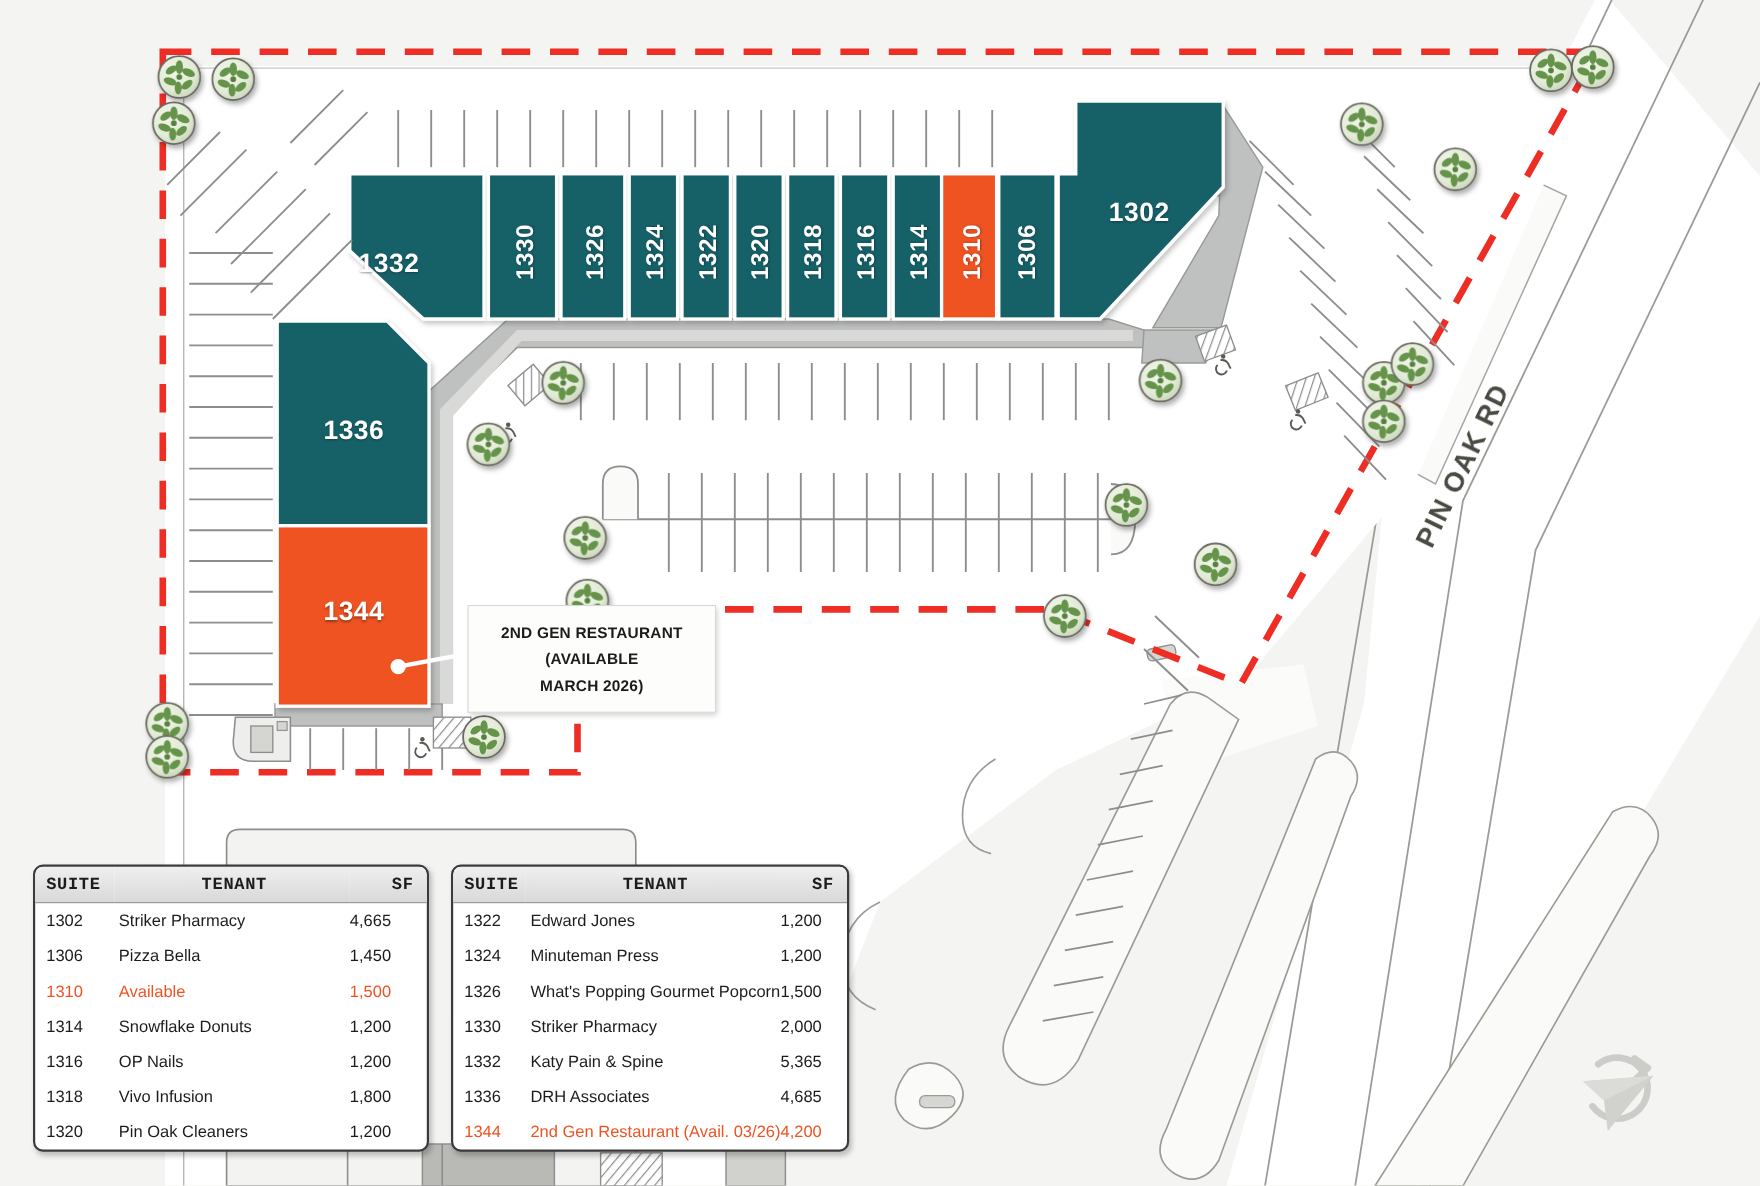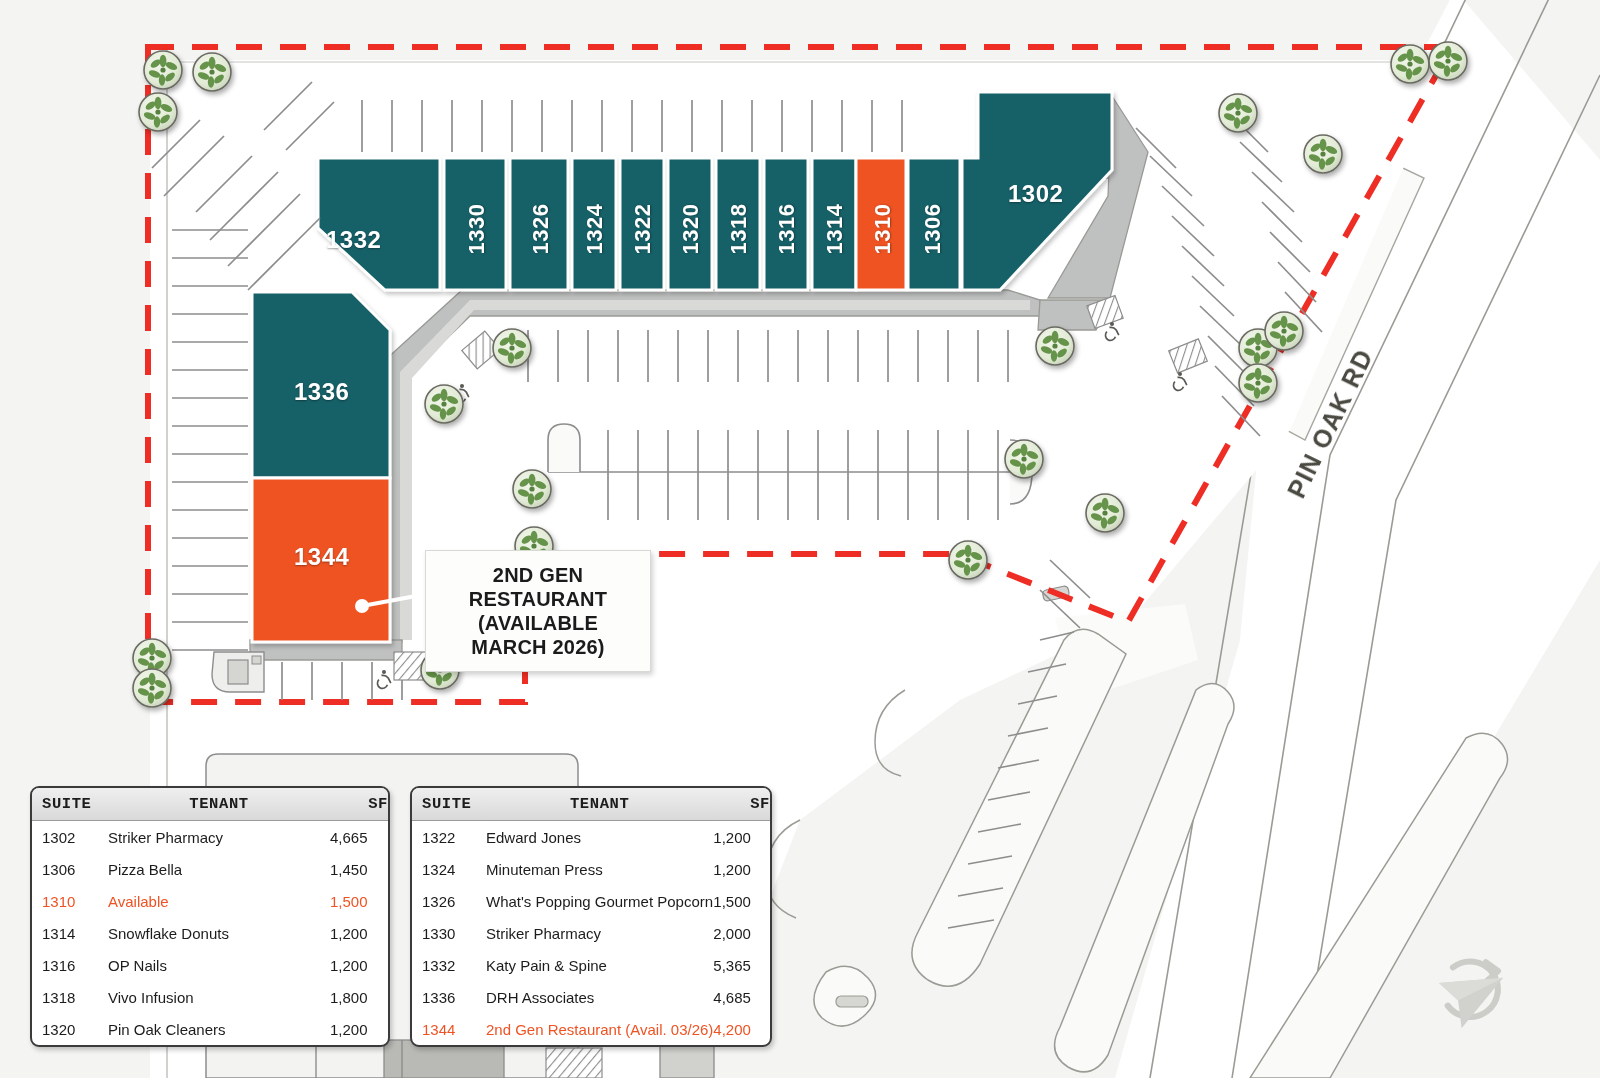--- a/index.html
+++ b/index.html
@@ -49,21 +49,21 @@
     left: 425px; top: 550px;
     width: 226px;
     background: #fdfdfc;
     border: 1px solid #d8d8d4;
     box-shadow: 2px 3px 5px rgba(0,0,0,.18);
     padding: 12px 8px 12px 8px;
     box-sizing: border-box;
     text-align: center;
   }
   #callout .line {
-    font-size: 20px;
+    font-size: 14px;
     font-weight: bold;
     color: #1b1b1b;
     line-height: 24px;
     letter-spacing: 0.2px;
     font-family: "Liberation Sans", sans-serif;
     text-align: center;
   }
 
   
   .tenant-table {
@@ -81,21 +81,21 @@
     border-bottom: 1px solid #9a9a9a;
     font-size: 15.5px;
     font-weight: bold;
     color: #1c1c1c;
     letter-spacing: 0.6px;
     padding: 7px 0 7px 0;
     font-family: Liberation Mono, monospace;
   }
   .tenant-table th.c-suite { text-align: left; padding-left: 10px; width: 62px; }
   .tenant-table th.c-tenant { text-align: center; padding-left: 4px; }
-  .tenant-table th.c-sf { text-align: right; width: 58px; }
+  .tenant-table th.c-sf { text-align: right; padding-right: 12px; width: 58px; }
   .tenant-table tbody td {
     font-size: 15px;
     color: #1c1c1c;
     padding: 7.5px 0 7.5px 0;
     font-family: "Liberation Sans", sans-serif;
     white-space: nowrap;
   }
   .tenant-table td.c-suite { text-align: left; padding-left: 10px; }
   .tenant-table td.c-tenant { text-align: left; padding-left: 4px; }
   .tenant-table td.c-sf { text-align: left; padding-right: 12px; }

